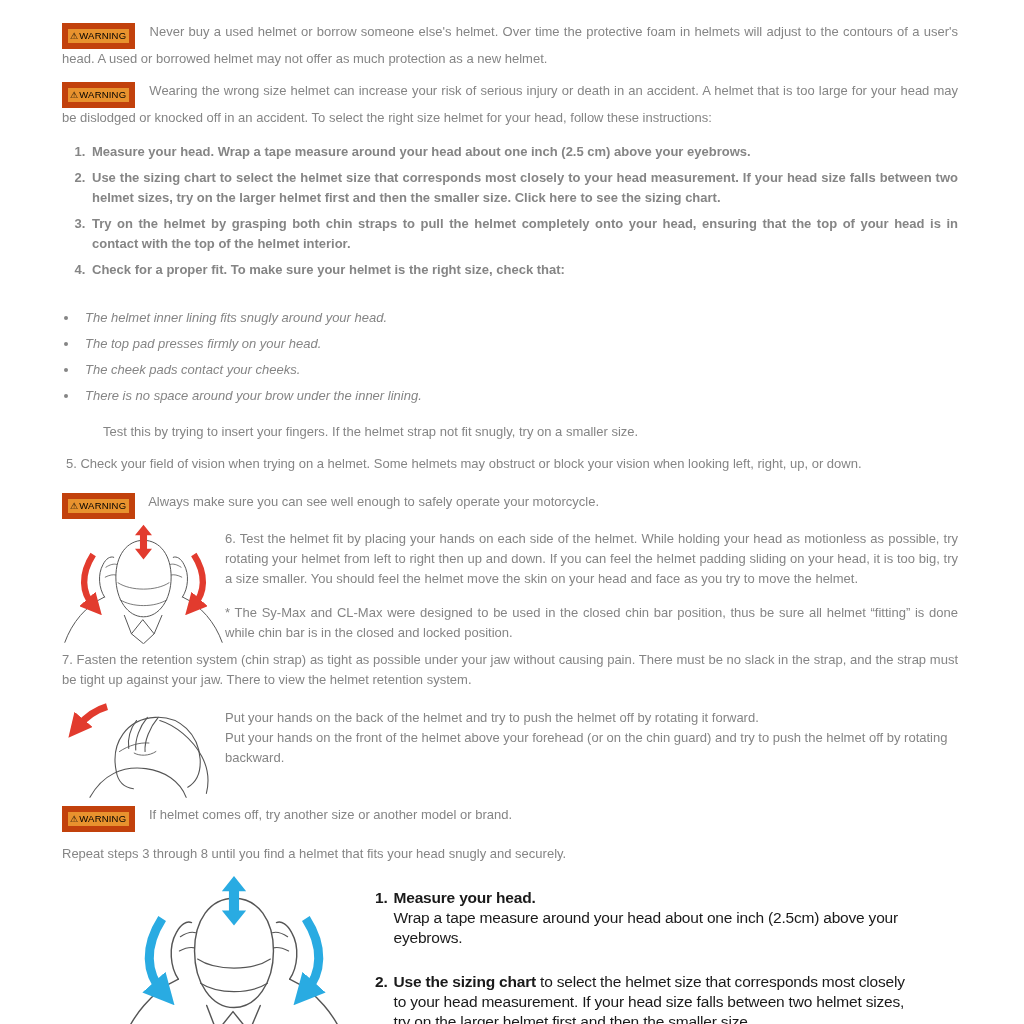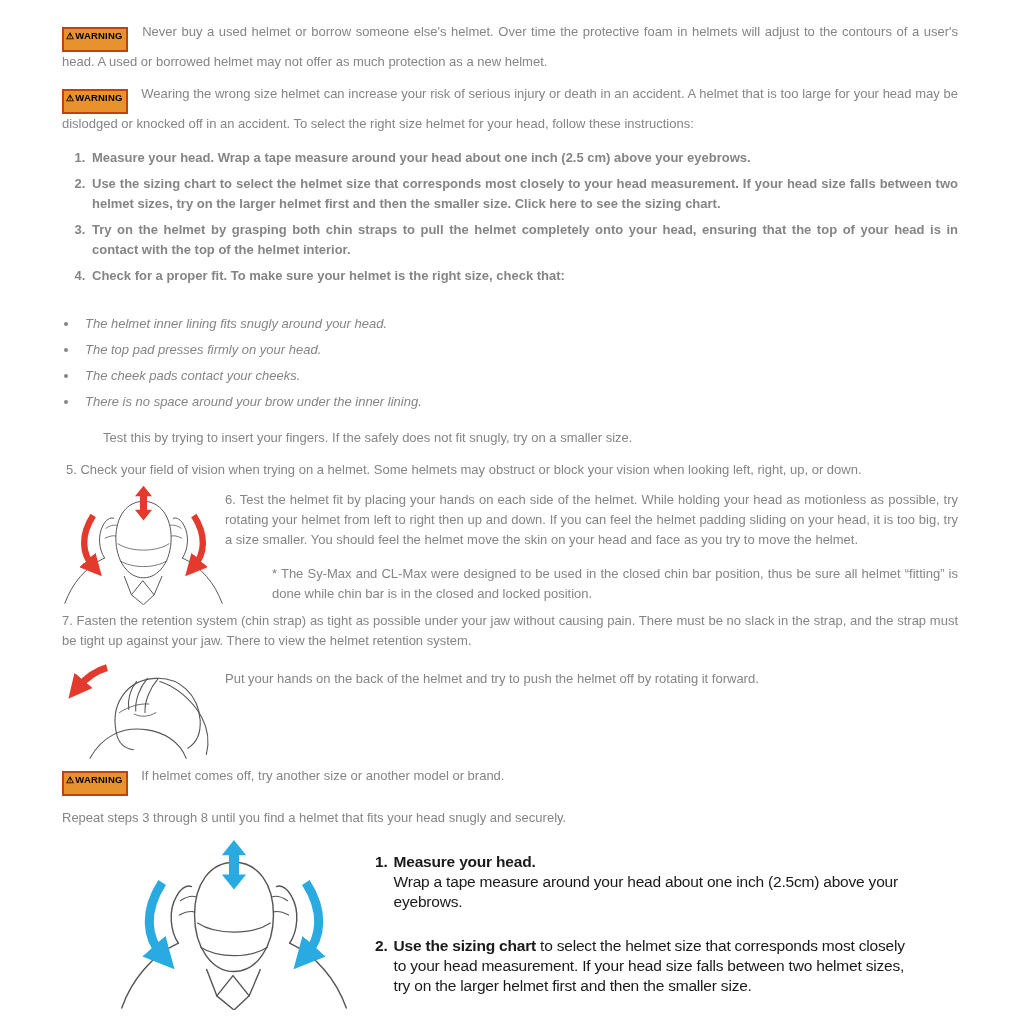--- a/index.html
+++ b/index.html
@@ -7,43 +7,43 @@
   body {
     width:1024px; height:1024px; overflow:hidden;
     font-family:"Liberation Sans", sans-serif;
     font-size:13px; color:#858585;
   }
   .page { padding:22px 66px 0 62px; }
 
   .para { text-align:justify; line-height:20px; margin-bottom:12px; }
 
   .warn-badge {
-    display:inline-block; background:#E8922E; border:2px solid #c2410c;
-    color:#000; font-weight:bold; font-size:9.5px; line-height:11px;
-    padding:1px 3px 8px 2px; letter-spacing:.2px; vertical-align:-3px;
+    display:inline-block; background:#E8922E; border:6px solid #c2410c;
+    color:#000; font-weight:normal; font-size:9.5px; line-height:11px;
+    padding:1px 3px 1px 2px; letter-spacing:.2px; vertical-align:-3px;
     margin-right:10px; white-space:nowrap;
   }
   .warn-tri { font-size:9px; margin-right:1px; }
 
   ol.steps { margin:14px 0 0 27px; list-style:decimal outside;font-weight:bold; }
   ol.steps li { margin-bottom:6px; line-height:20px; text-align:justify; padding-left:3px; }
 
   ul.checks { margin:28px 0 0 17px; list-style:disc outside; }
   ul.checks li { margin-bottom:6px; line-height:20px; padding-left:6px;font-style:italic; }
 
   .note { margin:16px 0 0 41px; line-height:20px; }
   .step5 { margin-top:12px; margin-left:4px; line-height:20px; }
 
   .warnline { margin-top:18px; line-height:19px; }
 
   .row { display:flex; margin-top:4px; }
   .row .fig { flex:0 0 163px; }
   .row .txt { flex:1 1 auto; line-height:20px; }
   .row1 .txt { padding-top:6px; text-align:justify; }
-  .sy-note { margin-top:14px; text-align:justify;margin-left:47px; }
+  .sy-note { margin-top:14px; text-align:justify; }
   .row2 .txt { padding-top:14px; }
 
   .step7 { margin-top:6px; line-height:20px; text-align:justify; }
   .plain-link { color:inherit; text-decoration:none; cursor:pointer; }
 
   .repeat { margin-top:12px; line-height:20px; }
 
   .bottom { display:flex; margin-top:10px; }
   .bottom .fig { flex:0 0 252px; margin-left:46px; margin-right:15px; }
   .bottom .txt {
@@ -83,24 +83,28 @@
     <li><span>Check for a proper fit. To make sure your helmet is the right size, check that:</span></li>
   </ol>
 
   <ul class="checks">
     <li><span>The helmet inner lining fits snugly around your head.</span></li>
     <li><span>The top pad presses firmly on your head.</span></li>
     <li><span>The cheek pads contact your cheeks.</span></li>
     <li><span>There is no space around your brow under the inner lining.</span></li>
   </ul>
 
-  <p class="note">Test this by trying to insert your fingers. If the safely does not fit snugly, try on a smaller size.</p>
+  <p class="note">Test this by trying to insert your fingers. If the helmet strap not fit snugly, try on a smaller size.</p>
 
   <p class="step5">5. Check your field of vision when trying on a helmet. Some helmets may obstruct or block your vision when looking left, right, up, or down.</p>
 
+  <div class="warnline">
+    <span class="warn-badge"><span class="warn-tri">⚠</span><span>WARNING</span></span>
+    <span>Always make sure you can see well enough to safely operate your motorcycle.</span>
+  </div>
 
   <div class="row row1">
     <div class="fig">
       <svg class="illus red-arrows" width="163" height="121" viewBox="0 0 230 170">
         <defs>
           <marker id="m1" viewBox="0 0 10 10" refX="4" refY="5" markerWidth="3.4" markerHeight="3.4" orient="auto">
             <path d="M0,0 L10,5 L0,10 Z" fill="currentColor"></path>
           </marker>
         </defs>
         <g class="lineart">
@@ -152,20 +156,21 @@
           <path d="M124,30 C113,43 106,60 107,74"></path>
           <path class="thin" d="M121,74 C112,80 100,80 93,76"></path>
           <path d="M126,34 C146,40 168,58 180,80 C188,95 190,112 186,128"></path>
           <path d="M36,133 C52,104 78,92 108,96 C132,99 152,112 160,133"></path>
         </g>
         <path d="M58,16 C44,20 30,30 20,42" stroke="currentColor" stroke-width="9" fill="none" marker-end="url(#m2)"></path>
       </svg>
     </div>
     <div class="txt">
       <div>Put your hands on the back of the helmet and try to push the helmet off by rotating it forward.</div>
+      <div>Put your hands on the front of the helmet above your forehead (or on the chin guard) and try to push the helmet off by rotating backward.</div>
     </div>
   </div>
 
   <div class="warnline" style="margin-top:6px;">
     <span class="warn-badge"><span class="warn-tri">⚠</span><span>WARNING</span></span>
     <span>If helmet comes off, try another size or another model or brand.</span>
   </div>
 
   <p class="repeat">Repeat steps 3 through 8 until you find a helmet that fits your head snugly and securely.</p>
 

